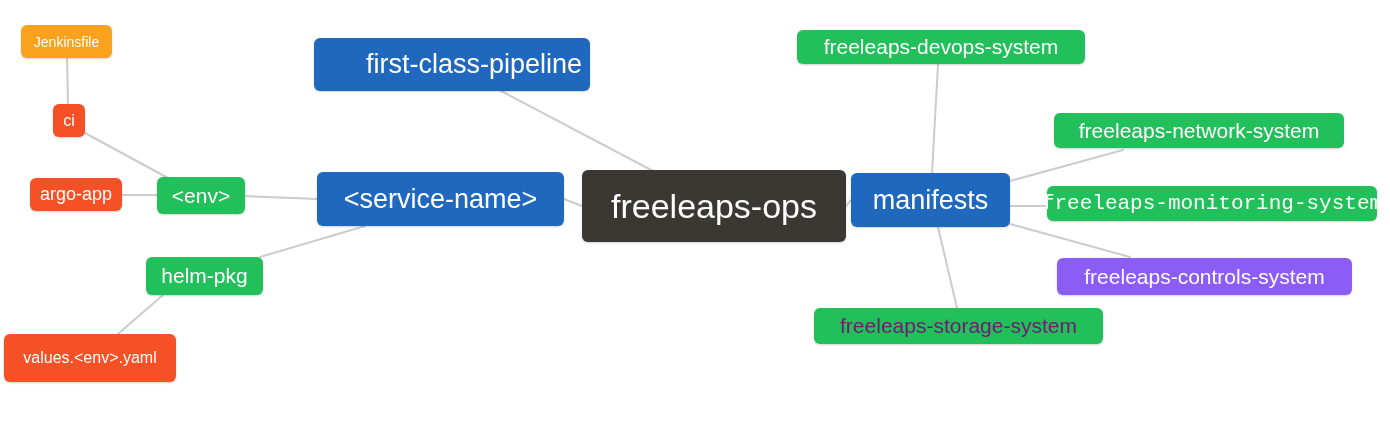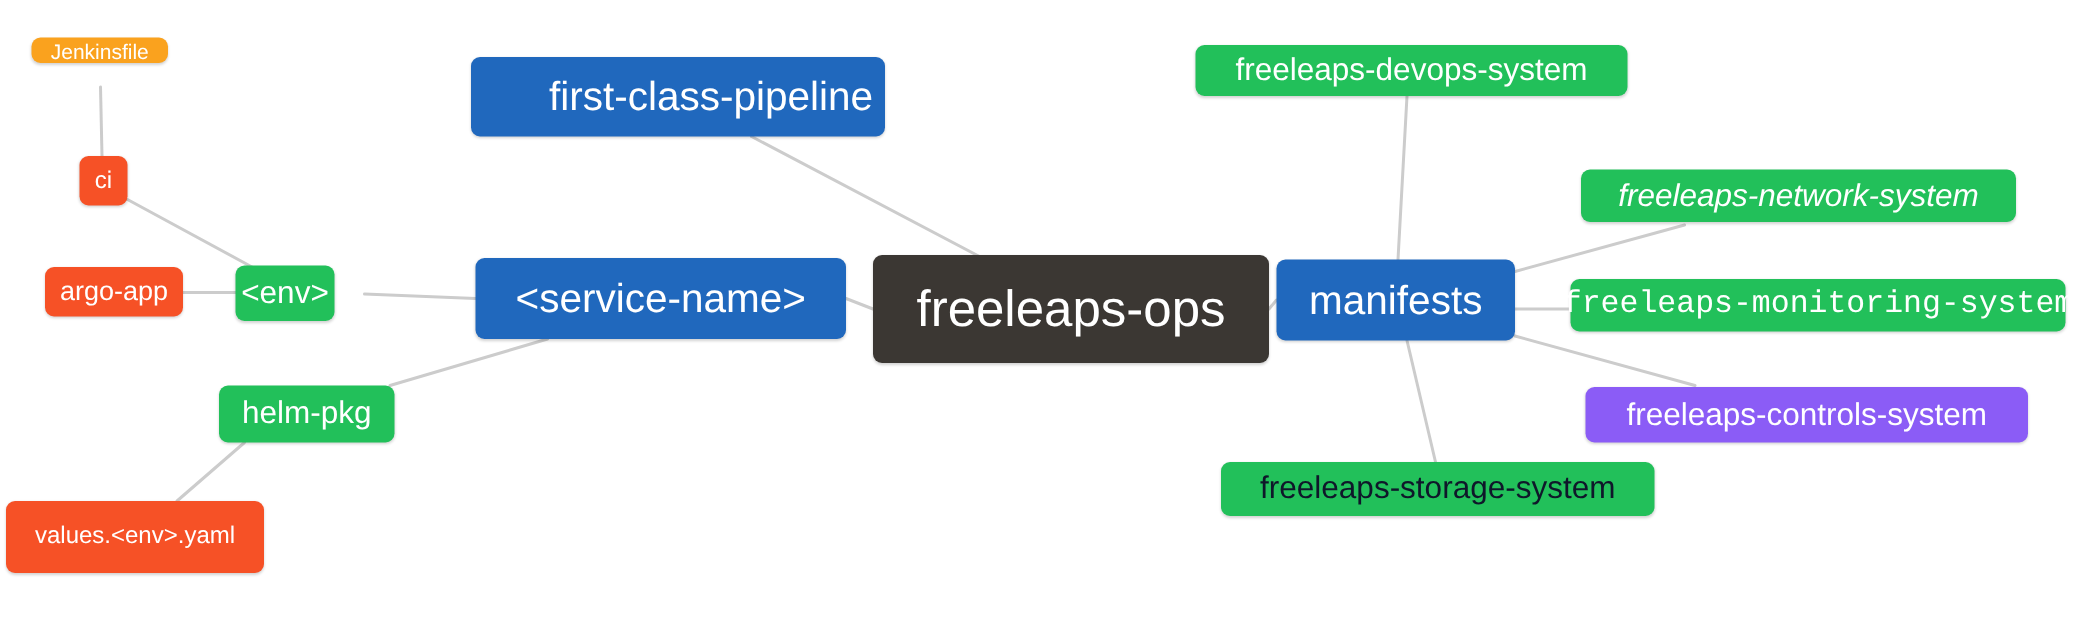--- a/index.html
+++ b/index.html
@@ -52,29 +52,29 @@
       <line x1="501" y1="91" x2="653" y2="171" stroke="#cccccc" stroke-width="2" stroke-linecap="round"></line>
       <line x1="564" y1="199" x2="582" y2="206" stroke="#cccccc" stroke-width="2" stroke-linecap="round"></line>
       <line x1="846" y1="206" x2="851" y2="200" stroke="#cccccc" stroke-width="2" stroke-linecap="round"></line>
       <line x1="932" y1="173" x2="938" y2="64" stroke="#cccccc" stroke-width="2" stroke-linecap="round"></line>
       <line x1="1010" y1="181" x2="1123" y2="150" stroke="#cccccc" stroke-width="2" stroke-linecap="round"></line>
       <line x1="1010" y1="206" x2="1047" y2="206" stroke="#cccccc" stroke-width="2" stroke-linecap="round"></line>
       <line x1="1010" y1="224" x2="1130" y2="257" stroke="#cccccc" stroke-width="2" stroke-linecap="round"></line>
       <line x1="938" y1="227" x2="957" y2="308" stroke="#cccccc" stroke-width="2" stroke-linecap="round"></line>
     </svg>
   <div id="nodes">
-      <div class="node" style="left: 21px; top: 25px; width: 91px; height: 17px; font-size: 14px; background: rgb(250, 162, 30); color: rgb(255, 255, 255);">Jenkinsfile</div>
+      <div class="node" style="left: 21px; top: 25px; width: 91px; height: 33px; font-size: 14px; background: rgb(250, 162, 30); color: rgb(255, 255, 255);">Jenkinsfile</div>
       <div class="node" style="left: 53px; top: 104px; width: 32px; height: 33px; font-size: 16px; background: rgb(246, 81, 38); color: rgb(255, 255, 255);">ci</div>
       <div class="node" style="left: 30px; top: 178px; width: 92px; height: 33px; font-size: 18px; background: rgb(246, 81, 38); color: rgb(255, 255, 255);">argo-app</div>
-      <div class="node" style="left: 157px; top: 177px; width: 66px; height: 37px; font-size: 21px; background: rgb(34, 192, 90); color: rgb(255, 255, 255);">&lt;env&gt;</div>
+      <div class="node" style="left: 157px; top: 177px; width: 88px; height: 37px; font-size: 21px; background: rgb(34, 192, 90); color: rgb(255, 255, 255);">&lt;env&gt;</div>
       <div class="node" style="left: 146px; top: 257px; width: 117px; height: 38px; font-size: 21px; background: rgb(34, 192, 90); color: rgb(255, 255, 255);">helm-pkg</div>
       <div class="node" style="left: 4px; top: 334px; width: 172px; height: 48px; font-size: 16px; background: rgb(246, 81, 38); color: rgb(255, 255, 255);">values.&lt;env&gt;.yaml</div>
       <div class="node" style="left: 314px; top: 38px; width: 276px; height: 53px; font-size: 27px; background: rgb(32, 104, 189); color: rgb(255, 255, 255); padding-left: 44px;">first-class-pipeline</div>
       <div class="node" style="left: 317px; top: 172px; width: 247px; height: 54px; font-size: 27px; background: rgb(32, 104, 189); color: rgb(255, 255, 255);">&lt;service-name&gt;</div>
       <div class="node" style="left: 582px; top: 170px; width: 264px; height: 72px; font-size: 34px; background: rgb(59, 55, 51); color: rgb(255, 255, 255);">freeleaps-ops</div>
       <div class="node" style="left: 851px; top: 173px; width: 159px; height: 54px; font-size: 27px; background: rgb(32, 104, 189); color: rgb(255, 255, 255);">manifests</div>
       <div class="node" style="left: 797px; top: 30px; width: 288px; height: 34px; font-size: 21px; background: rgb(34, 192, 90); color: rgb(255, 255, 255);">freeleaps-devops-system</div>
-      <div class="node" style="left: 1054px; top: 113px; width: 290px; height: 35px; font-size: 21px; background: rgb(34, 192, 90); color: rgb(255, 255, 255); font-style: italic;">freeleaps-network-system</div>
+      <div class="node" style="left: 1054px; top: 113px; width: 290px; height: 35px; font-size: 21px; background: rgb(34, 192, 90); color: rgb(255, 255, 255);">freeleaps-network-system</div>
       <div class="node" style="left: 1047px; top: 186px; width: 330px; height: 35px; font-size: 21px; background: rgb(34, 192, 90); color: rgb(255, 255, 255); font-family: Liberation Mono, monospace;">freeleaps-monitoring-system</div>
       <div class="node" style="left: 1057px; top: 258px; width: 295px; height: 37px; font-size: 21px; background: #8b5cf6; color: rgb(255, 255, 255);">freeleaps-controls-system</div>
-      <div class="node" style="left: 814px; top: 308px; width: 289px; height: 36px; font-size: 21px; background: rgb(34, 192, 90); color: #0f172a;">freeleaps-storage-system</div>
+      <div class="node" style="left: 814px; top: 308px; width: 289px; height: 36px; font-size: 21px; background: rgb(34, 192, 90); color: #701a75;">freeleaps-storage-system</div>
     </div>
 </div>
 
 </body></html>

